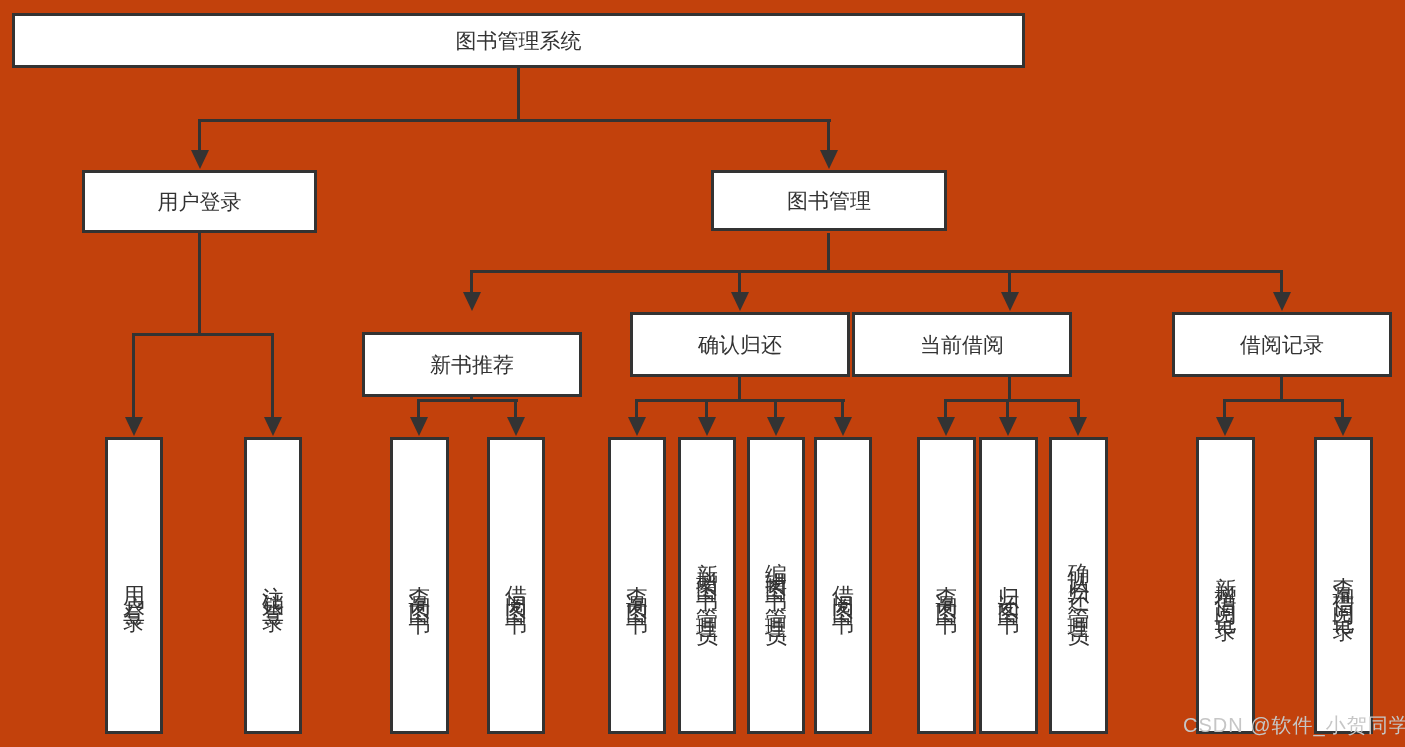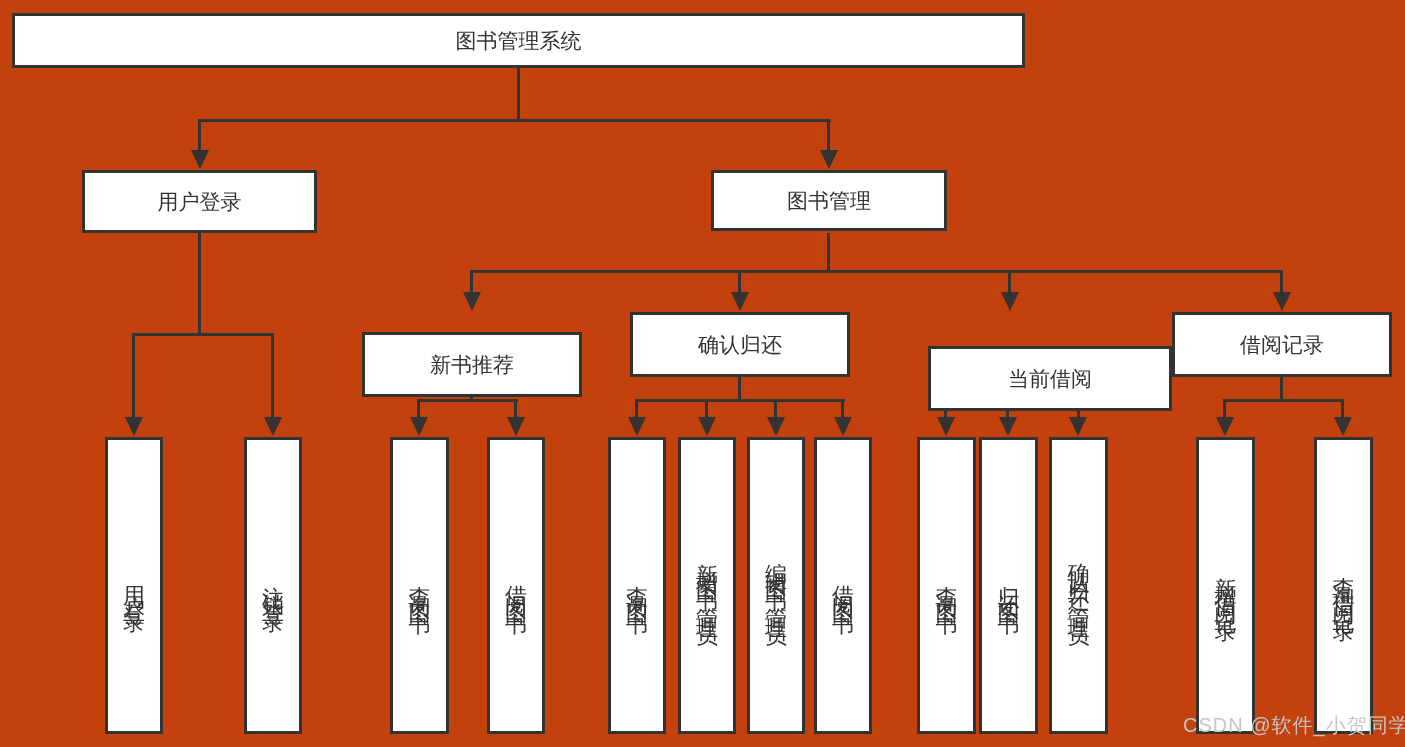--- a/index.html
+++ b/index.html
@@ -109,21 +109,21 @@
   </div>
 
   <div class="box" style="left:362px; top:312px; width:220px; height:65px;margin-top:20px;">
     <span class="lbl">新书推荐</span>
   </div>
 
   <div class="box" style="left:630px; top:312px; width:220px; height:65px;">
     <span class="lbl">确认归还</span>
   </div>
 
-  <div class="box" style="left:928px; top:312px; width:244px; height:65px;margin-top:34px;">
+  <div class="box" style="left:852px; top:312px; width:220px; height:65px;">
     <span class="lbl">当前借阅</span>
   </div>
 
   <div class="box" style="left:1172px; top:312px; width:220px; height:65px;">
     <span class="lbl">借阅记录</span>
   </div>
 
   <div class="box vert" style="left:105px; top:437px; width:58px; height:297px;">
     <span class="lbl">用户登录</span>
   </div>

